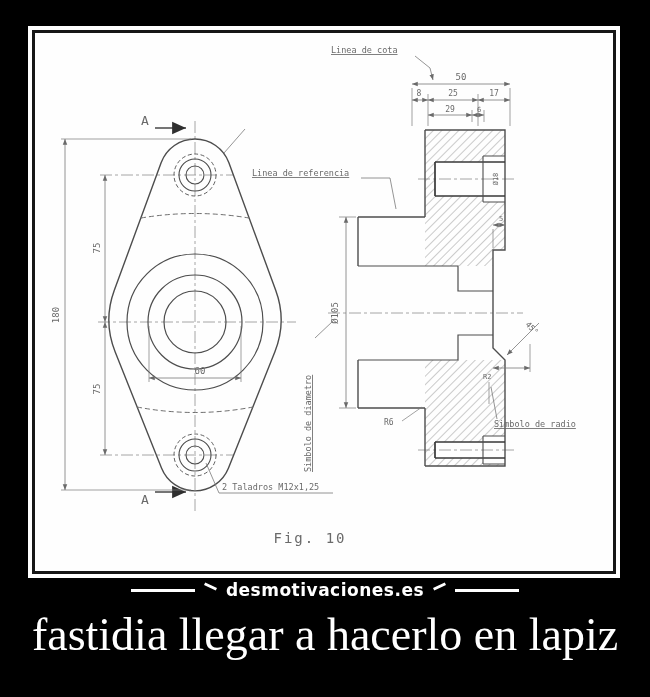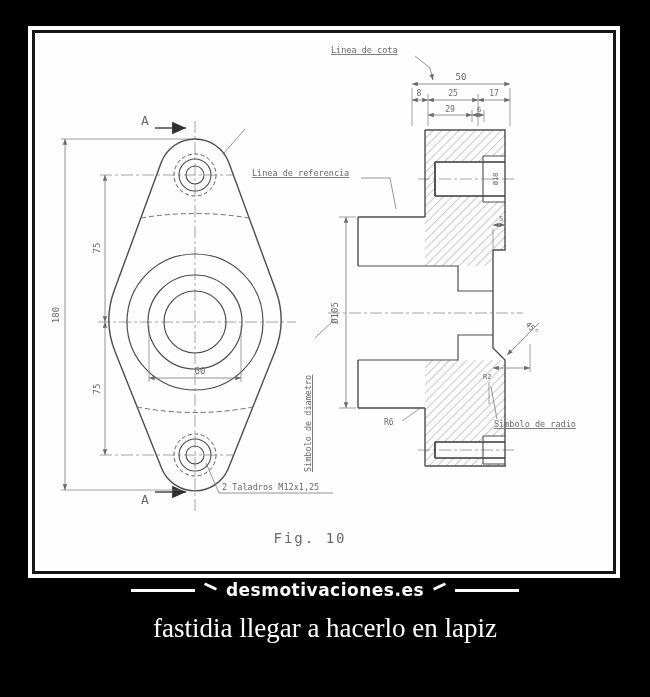--- a/index.html
+++ b/index.html
@@ -14,21 +14,21 @@
   text{font-family:"DejaVu Sans Mono",monospace;fill:#6a6a6a;}
 
   
   .footer{position:absolute;left:0;top:578px;width:650px;text-align:center;color:#fff;}
   .wm{display:flex;align-items:center;justify-content:center;gap:9px;height:24px;}
   .wm-seg{height:3px;width:64px;background:#fff;}
   .wm-cap{width:13px;height:3px;background:#fff;}
   .wm-cap.l{transform:translateY(-4px) rotate(25deg);}
   .wm-cap.r{transform:translateY(-4px) rotate(-25deg);}
   .wm-text{font:bold 17px "DejaVu Sans",sans-serif;color:#fff;letter-spacing:.5px;}
-  .meme-title{margin-top:4px;font-family:"Liberation Serif","DejaVu Serif",serif;font-size:27px;line-height:44px;color:#fff;}
+  .meme-title{margin-top:11px;font-family:"Liberation Serif","DejaVu Serif",serif;font-size:46px;line-height:44px;color:#fff;}
   .meme-subtitle{margin-top:5px;font:bold 15px "Liberation Sans",sans-serif;color:#fff;}
 </style>
 </head>
 <body>
 
 <div class="panel">
   <div class="panel-border"></div>
 
   <svg width="592" height="552" viewBox="0 0 592 552">
     <defs>

